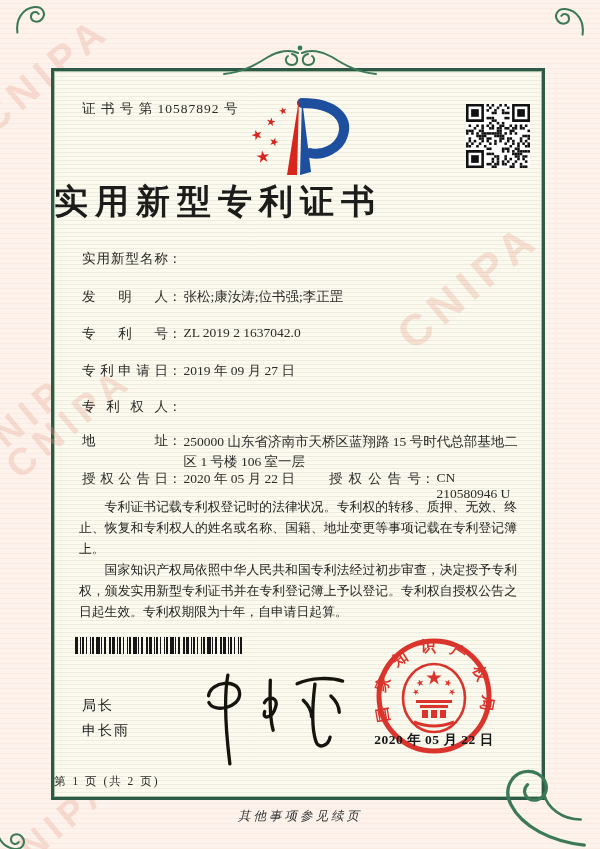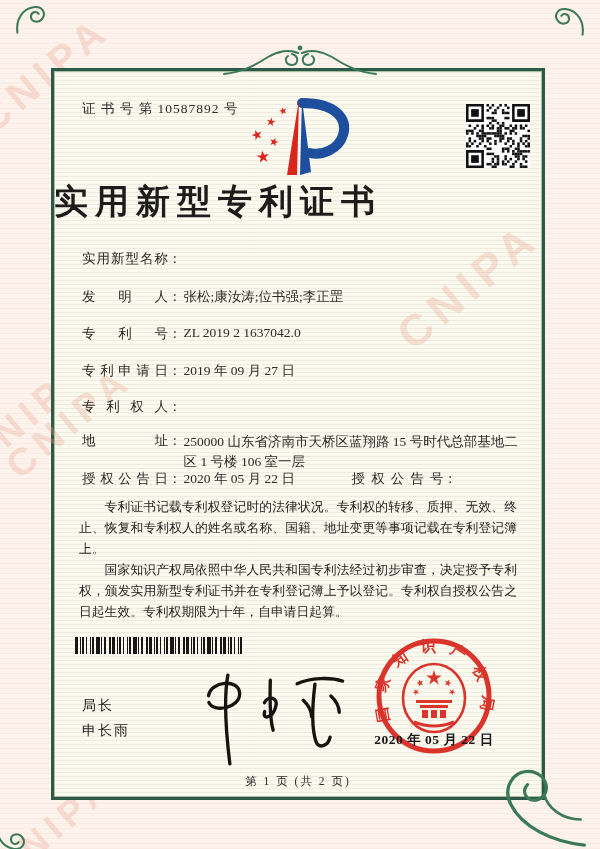--- a/index.html
+++ b/index.html
@@ -60,21 +60,21 @@
   .signer-title{left:28px;top:626px;font-size:14px;color:#222;letter-spacing:2px;}
   .signer-name{left:28px;top:651px;font-size:14px;color:#222;letter-spacing:2px;}
   .signature{left:126px;top:598px;width:190px;height:100px;transform:rotate(-2deg);}
   
   .seal{left:318px;top:563px;width:124px;height:124px;opacity:0.93;}
   .seal-date{
     left:304px;top:660px;width:152px;text-align:center;font-size:13.5px;font-weight:bold;
     color:#17171a;z-index:3;letter-spacing:0.5px;
   }
   
-  .pageinfo{left:0;right:0;top:703px;text-align:center;font-size:11.5px;color:#2b2b28;letter-spacing:2px;}
+  .pageinfo{left:0;right:0;top:703px;font-size:11.5px;color:#2b2b28;letter-spacing:2px;}
   .contnote{
     position:absolute;left:0;right:0;top:808px;text-align:center;font-size:12.5px;
     color:#333;letter-spacing:3px;z-index:2;font-style:italic;
   }
 </style>
 </head>
 <body>
 
 <div class="page">
 
@@ -353,20 +353,21 @@
         <span class="lbl">地址</span>
           <span class="colon">：</span>
         <span class="val val-wrap">250000 山东省济南市天桥区蓝翔路 15 号时代总部基地二区 1 号楼 106 室一层</span>
       </div>
       <div class="in row" style="top:399px;">
         <span class="lbl">授权公告日</span>
           <span class="colon">：</span>
         <span class="val" style="width:150px;">2020 年 05 月 22 日</span>
         <span class="lbl2">授权公告号</span>
           <span class="colon">：</span>
+        <span class="val">CN 210580946 U</span>
       </div>
 
       <div class="in legal">
         <p>专利证书记载专利权登记时的法律状况。专利权的转移、质押、无效、终止、恢复和专利权人的姓名或名称、国籍、地址变更等事项记载在专利登记簿上。</p>
         <p>国家知识产权局依照中华人民共和国专利法经过初步审查，决定授予专利权，颁发实用新型专利证书并在专利登记簿上予以登记。专利权自授权公告之日起生效。专利权期限为十年，自申请日起算。</p>
       </div>
 
       <div class="in barcode" id="barcode">
           <div style="width: 3px; margin-right: 2px;"></div>
           <div style="width: 1px; margin-right: 1px;"></div>
@@ -455,14 +456,15 @@
           <path d="M42 88 Q62 96 82 88" fill="none" stroke="#d8261e" stroke-width="3"></path>
         </g>
       </svg>
       <div class="in seal-date">2020 年 05 月 22 日</div>
 
       <div class="in pageinfo">第 1 页 (共 2 页)</div>
 
     </div>
   </div>
 
+  <div class="contnote">其他事项参见续页</div>
 
 </div>
 
 </body></html>

